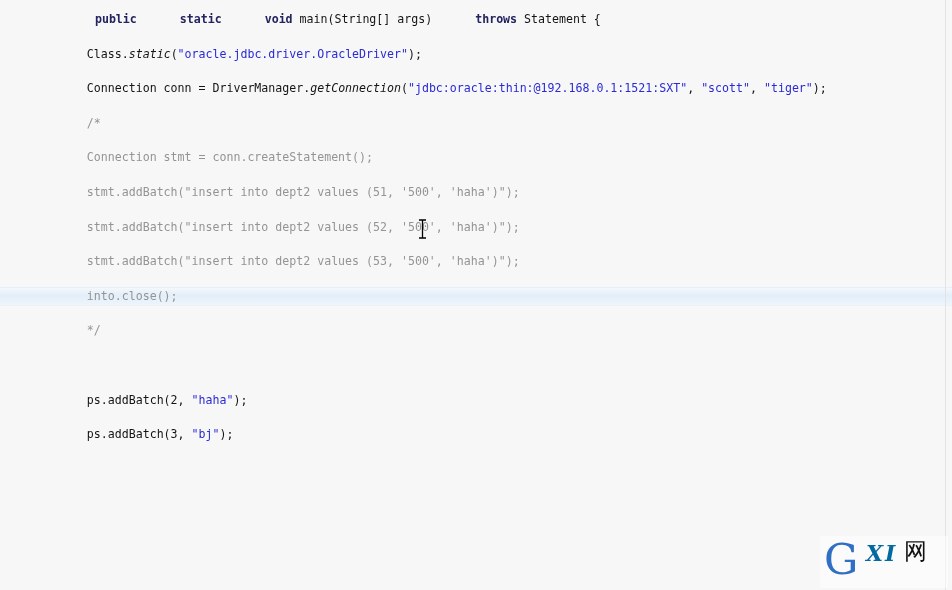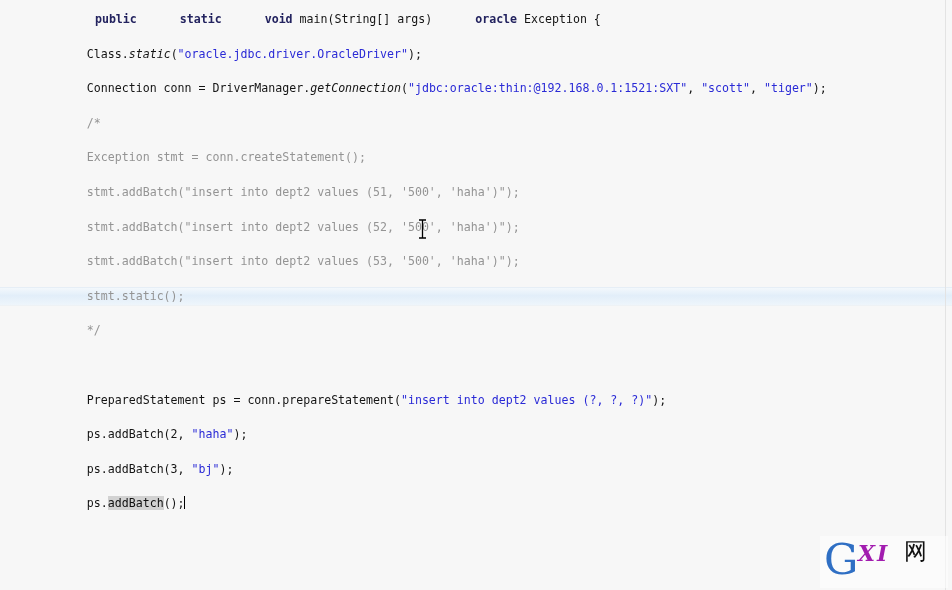--- a/index.html
+++ b/index.html
@@ -106,27 +106,27 @@
     position: absolute;
     left: 4px;
     top: 2px;
     font-size: 43px;
     line-height: 43px;
     color: #2f6fc4;
     font-family: "DejaVu Serif", "Liberation Serif", serif;
   }
   .wm-xi {
     position: absolute;
-    left: 38px;
+    left: 46px;
     top: 6px;
     font-size: 22px;
     line-height: 22px;
     font-style: italic;
     font-weight: bold;
-    color: #a21caf;
+    color: #0369a1;
     letter-spacing: 2px;
     font-family: "DejaVu Serif", "Liberation Serif", serif;
   }
   .wm-cjk {
     position: absolute;
     left: 84px;
     top: 4px;
     font-size: 23px;
     line-height: 23px;
     color: #111111;
@@ -145,35 +145,33 @@
 </style>
 </head>
 <body>
 
 <div id="editor">
 
   <div class="current-line" id="current-line-band" style="top: 286.8px;"></div>
 
   <div class="margin-guide" id="margin-guide" style="left: 945px;"></div>
 
-  <pre id="code"><span class="ln"><span class="plain">    </span><span class="kw">public</span><span class="plain"> </span><span class="kw">static</span><span class="plain"> </span><span class="kw">void</span><span class="plain"> main(String[] args) </span><span class="kw">oracle</span><span class="plain"> Exception {</span></span>
+  <pre id="code"><span class="ln"><span class="plain">    </span><span class="kw">public</span><span class="plain"> </span><span class="kw">static</span><span class="plain"> </span><span class="kw">void</span><span class="plain"> main(String[] args) </span><span class="kw">throws</span><span class="plain"> Statement {</span></span>
 <span class="ln"><span class="plain">        </span><span class="plain">Class.</span><span class="ital">static</span><span class="plain">(</span><span class="str">"oracle.jdbc.driver.OracleDriver"</span><span class="plain">);</span></span>
 <span class="ln"><span class="plain">        </span><span class="plain">Connection conn = DriverManager.</span><span class="ital">getConnection</span><span class="plain">(</span><span class="str">"jdbc:oracle:thin:@192.168.0.1:1521:SXT"</span><span class="plain">, </span><span class="str">"scott"</span><span class="plain">, </span><span class="str">"tiger"</span><span class="plain">);</span></span>
 <span class="ln"><span class="plain">        </span><span class="cmt">/*</span></span>
-<span class="ln"><span class="plain">        </span><span class="cmt">Exception stmt = conn.createStatement();</span></span>
+<span class="ln"><span class="plain">        </span><span class="cmt">Connection stmt = conn.createStatement();</span></span>
 <span class="ln"><span class="plain">        </span><span class="cmt">stmt.addBatch("insert into dept2 values (51, '500', 'haha')");</span></span>
 <span class="ln"><span class="plain">        </span><span class="cmt">stmt.addBatch("insert into dept2 values (52, '500', 'haha')");</span></span>
 <span class="ln"><span class="plain">        </span><span class="cmt">stmt.addBatch("insert into dept2 values (53, '500', 'haha')");</span></span>
-<span class="ln"><span class="plain">        </span><span class="cmt">stmt.static();</span></span>
+<span class="ln"><span class="plain">        </span><span class="cmt">into.close();</span></span>
 <span class="ln"><span class="plain">        </span><span class="cmt">*/</span></span>
 <span class="ln">&nbsp;</span>
-<span class="ln"><span class="plain">        </span><span class="plain">PreparedStatement ps = conn.prepareStatement(</span><span class="str">"insert into dept2 values (?, ?, ?)"</span><span class="plain">);</span></span>
 <span class="ln"><span class="plain">        </span><span class="plain">ps.addBatch(2, </span><span class="str">"haha"</span><span class="plain">);</span></span>
 <span class="ln"><span class="plain">        </span><span class="plain">ps.addBatch(3, </span><span class="str">"bj"</span><span class="plain">);</span></span>
-<span class="ln"><span class="plain">        </span><span class="plain">ps.</span><span class="occ">addBatch</span><span class="plain">();</span><span class="caret"></span></span>
 
 
 
 
 
 
 
 
 
 

